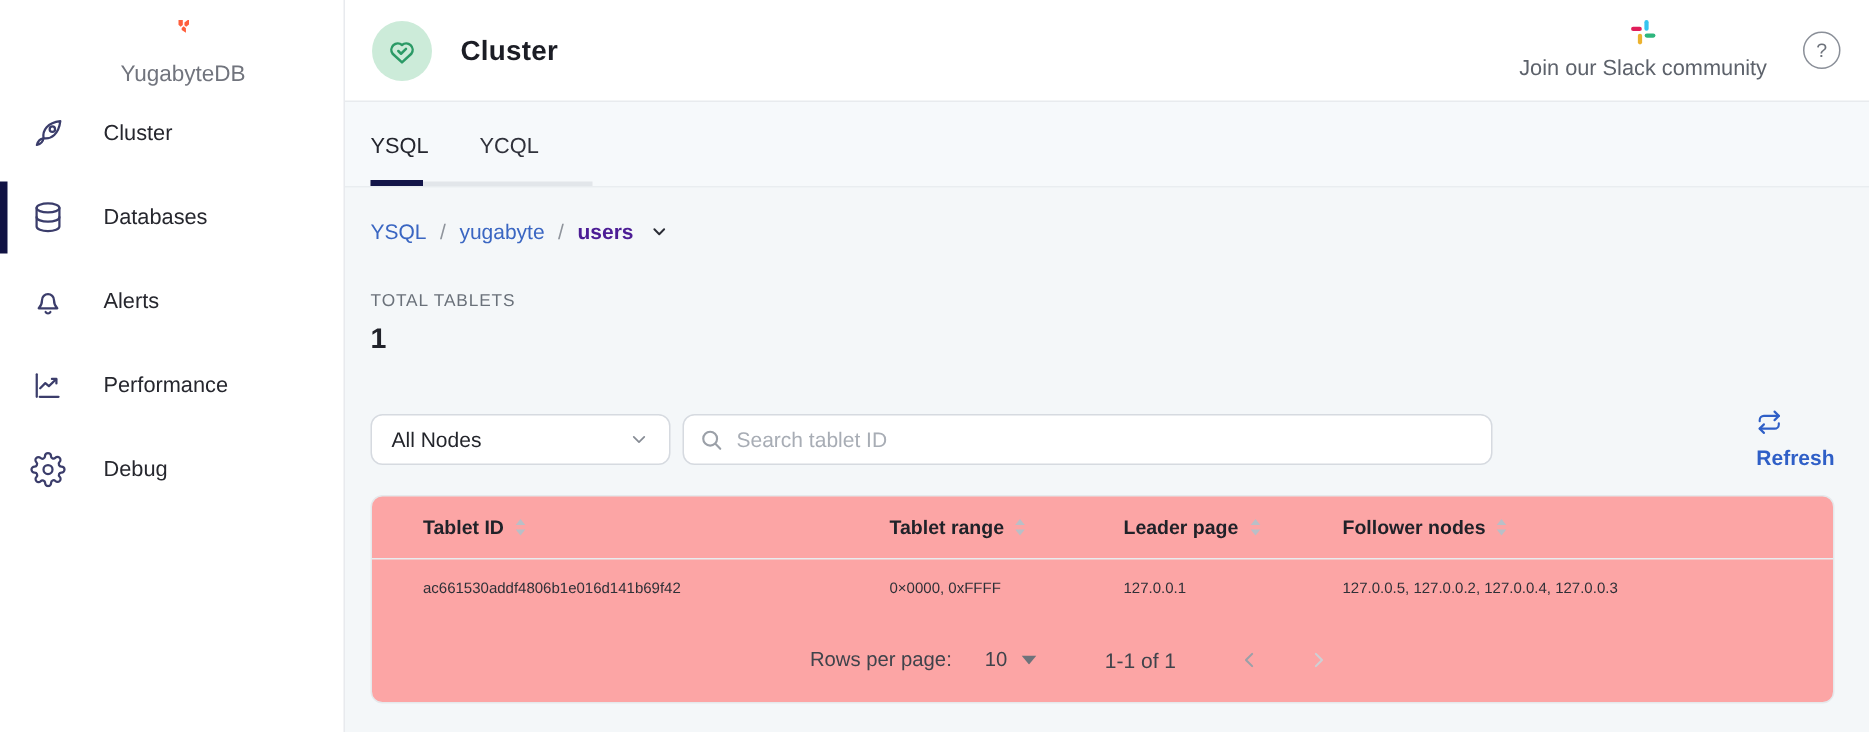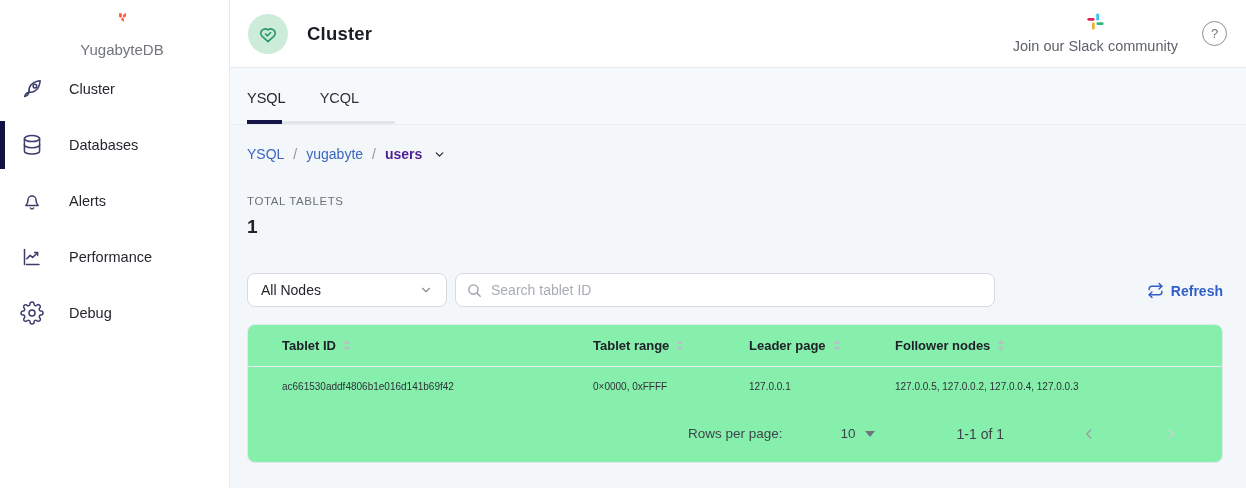--- a/index.html
+++ b/index.html
@@ -56,31 +56,31 @@
 
   .controls { margin-top:35px; display:flex; align-items:center; }
   .select { width:200px; height:34px; background:#fff; border:1px solid #d6dae0; border-radius:8px;
     display:flex; align-items:center; justify-content:space-between; padding:0 13px; cursor:pointer; }
   .select-value { font-size:14px; color:#23252b; }
   .searchbox { margin-left:8px; width:540px; height:34px; background:#fff; border:1px solid #d6dae0;
     border-radius:8px; display:flex; align-items:center; padding:0 10px; gap:8px; }
   .searchbox input { border:none; outline:none; flex:1; font-size:14px; color:#23252b; background:transparent;
     font-family:"Liberation Sans","DejaVu Sans",sans-serif; }
   .searchbox input::placeholder { color:#a8adb5; }
-  .refresh-btn { margin-left:auto; display:flex; align-items:flex-end; gap:7px; cursor:pointer; }
+  .refresh-btn { margin-left:auto; display:flex; align-items:flex-start; gap:7px; cursor:pointer;flex-direction:column; }
   .refresh-btn span { font-size:14px; font-weight:700; color:#2f5fc7; }
 
-  .card { margin-top:17px; background:#86efac; border:1px solid #e5e9ec; border-radius:8px; height:139px; }
+  .card { margin-top:17px; background:#fca5a5; border:1px solid #e5e9ec; border-radius:8px; height:139px; }
   .tgrid { display:grid; grid-template-columns:311px 156px 146px 1fr; padding-left:34px; align-items:center; }
   .thead { height:42px; border-bottom:1px solid #e8ecef; }
   .th { display:flex; align-items:center; gap:7px; font-size:13px; font-weight:700; color:#202229; cursor:pointer; }
   .trow { height:38px; }
   .td { font-size:10px; color:#2e3037; }
 
-  .pagination { display:flex; align-items:center; justify-content:flex-end; height:57px; padding-right:44px;gap:36px; }
+  .pagination { display:flex; align-items:center; justify-content:center; height:57px; padding-right:44px; }
   .pg-label { font-size:13.5px; color:#3f434b; }
   .pg-size { display:flex; align-items:center; gap:9px; margin-left:22px; cursor:pointer; }
   .pg-size-value { font-size:13.5px; color:#3f434b; }
   .pg-range { font-size:14px; color:#3f434b; margin-left:46px; }
   .pg-prev { margin-left:42px; cursor:default; display:flex; }
   .pg-next { margin-left:32px; cursor:default; display:flex; }
 </style>
 </head>
 <body>
 

